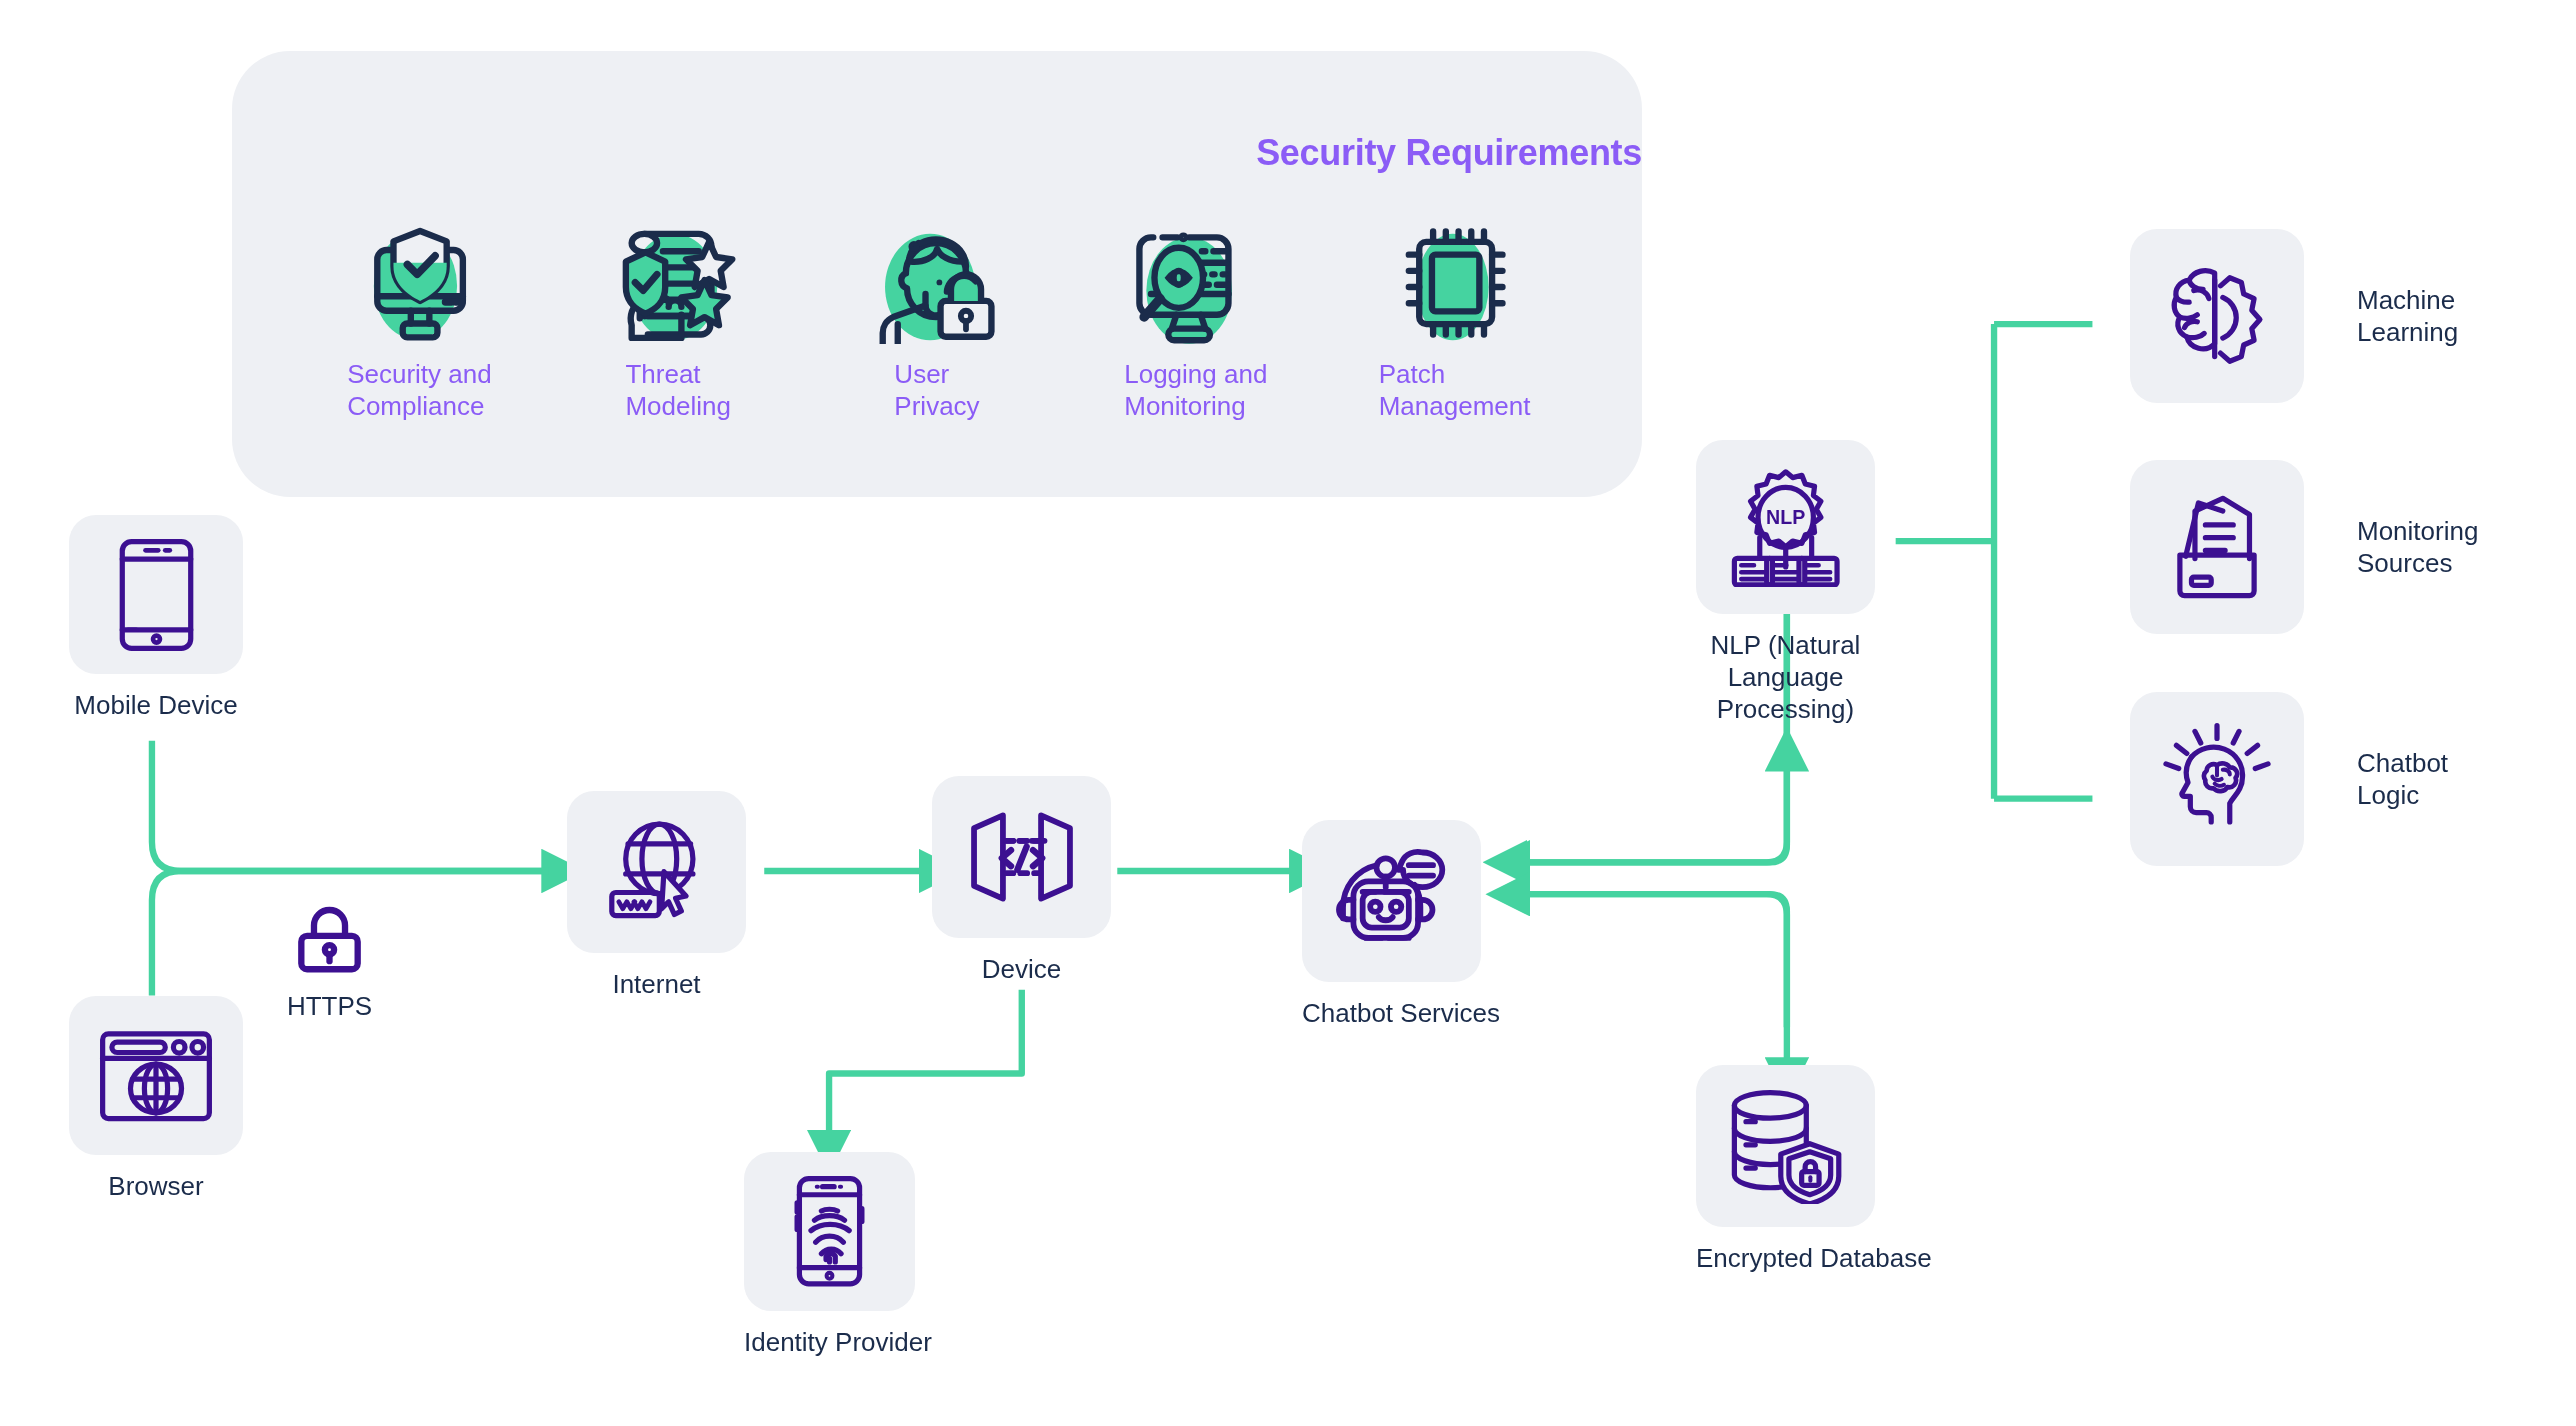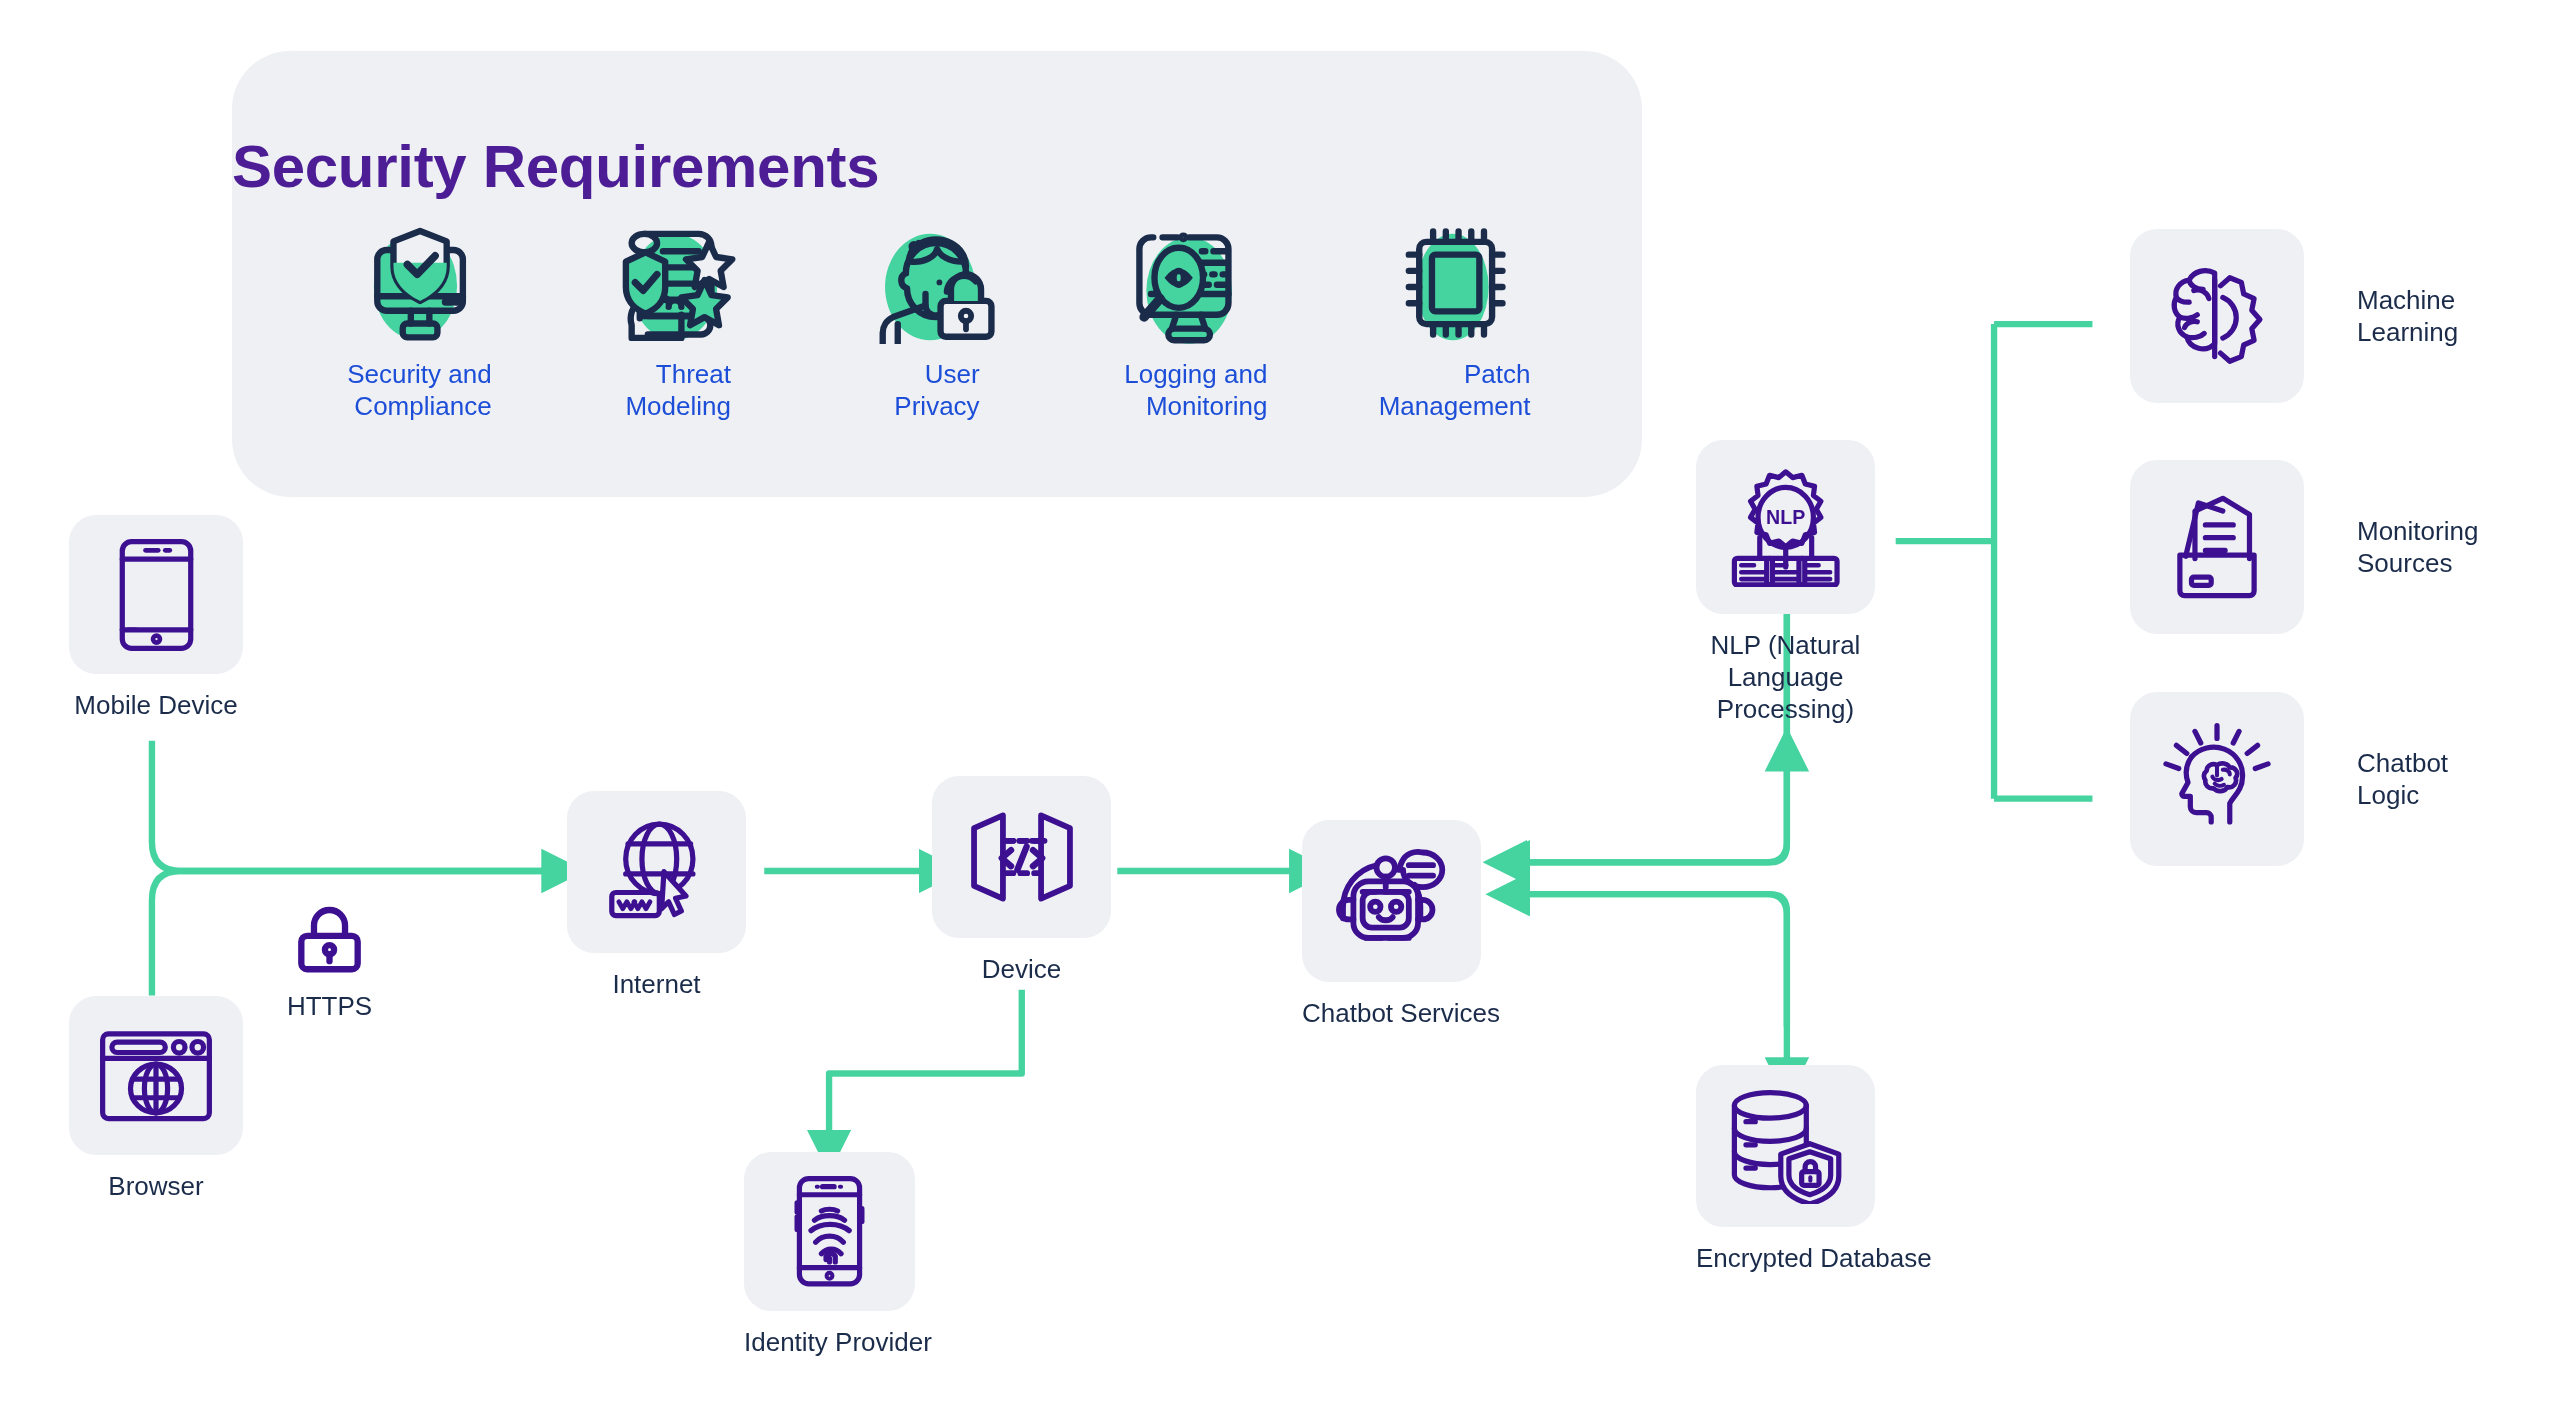--- a/index.html
+++ b/index.html
@@ -20,25 +20,25 @@
   #sec-panel{
     position:absolute;
     left:232px; top:51px;
     width:1410px; height:446px;
     background:#eef0f4;
     border-radius:58px;
   }
   #sec-title{
     position:absolute;
     top:81px; left:0; width:100%;
-    text-align:left;
-    font-size:60px;
+    text-align:right;
+    font-size:36px;
     font-weight:bold;
     letter-spacing:-0.3px;
-    color:#4c1d95;
+    color:#8b5cf6;
   }
   #sec-items{
     position:absolute;
     top:168px; left:58px;
     width:1294px;
     display:flex;
     justify-content:flex-start;
     gap:0;
   }
   .sec-item{
@@ -47,24 +47,24 @@
     flex-direction:column;
     align-items:center;
   }
   .sec-ico-wrap{
     width:139px;height:127px;
     position:relative;
     display:flex;align-items:center;justify-content:center;
   }
   .sec-label{
     margin-top:12.7px;
-    text-align:right;
+    text-align:left;
     font-size:26px;
     line-height:1.23;
-    color:#1d4ed8;
+    color:#8b5cf6;
     white-space:pre-line;
   }
 
   
   .node{position:absolute;}
   .tile{
     background:#eef0f4;
     border-radius:27px;
     display:flex;align-items:center;justify-content:center;
   }

